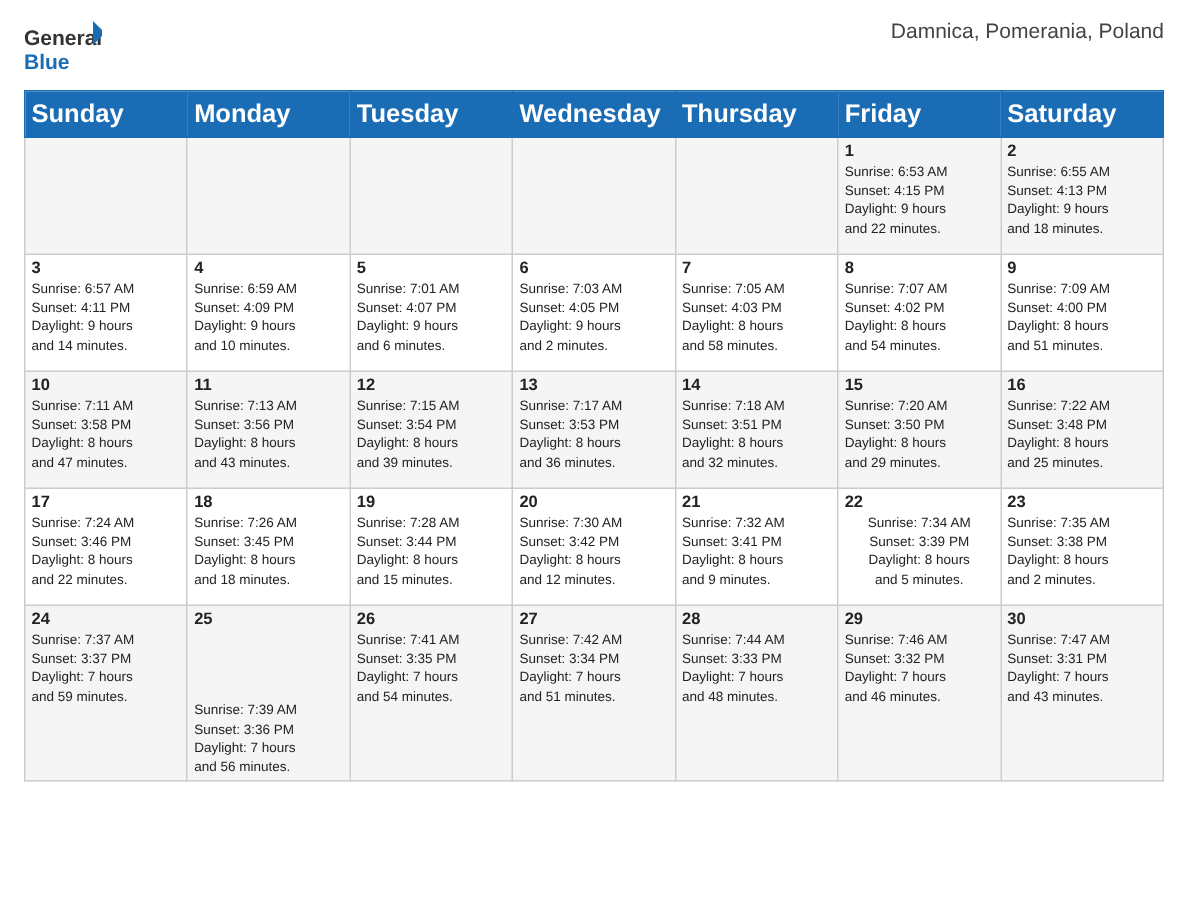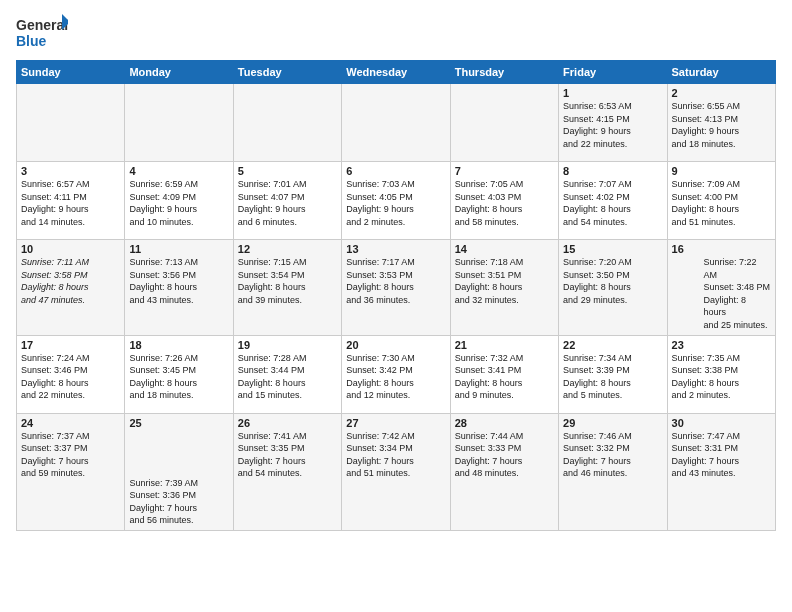--- a/index.html
+++ b/index.html
@@ -41,21 +41,21 @@
       color: #444;
     }
     table {
       width: 100%;
       border-collapse: collapse;
       table-layout: fixed;
     }
     thead tr th {
       background-color: #1a6cb5;
       color: #fff;
-      font-size: 11px;
+      font-size: 17px;
       font-weight: bold;
       padding: 5px 4px;
       text-align: left;
       border: 1px solid #1a6cb5;
     }
     tbody tr td {
       border: 1px solid #ccc;
       vertical-align: top;
       padding: 3px 4px;
       font-size: 9.5px;
@@ -89,20 +89,21 @@
 <div class="page">
   <div class="header">
     <div class="logo">
     <svg width="52" height="40" viewBox="0 0 52 40">
       <text x="0" y="18" font-size="14" font-weight="bold" fill="#333" font-family="Arial">General</text>
       <text x="0" y="34" font-size="14" font-weight="bold" fill="#1a6cb5" font-family="Arial">Blue</text>
       <polygon points="46,2 54,10 46,18" fill="#1a6cb5"></polygon>
     </svg>
   </div>
     <div class="title-block">
+      <h2>Damnica, Pomerania, Poland</h2>
     </div>
   </div>
 
   <table>
     <thead>
       <tr>
       <th>Sunday</th>
           <th>Monday</th>
           <th>Tuesday</th>
           <th>Wednesday</th>
@@ -180,21 +181,21 @@
             <span class="day-num">9</span>
             <div class="day-info" style="white-space: pre-line;">Sunrise: 7:09 AM
 Sunset: 4:00 PM
 Daylight: 8 hours
 and 51 minutes.</div>
           </td>
         </tr>
         <tr>
           <td>
             <span class="day-num">10</span>
-            <div class="day-info" style="white-space: pre-line; font-style: italic;">Sunrise: 7:11 AM
+            <div class="day-info" style="white-space: pre-line;">Sunrise: 7:11 AM
 Sunset: 3:58 PM
 Daylight: 8 hours
 and 47 minutes.</div>
           </td>
           <td>
             <span class="day-num">11</span>
             <div class="day-info" style="white-space: pre-line;">Sunrise: 7:13 AM
 Sunset: 3:56 PM
 Daylight: 8 hours
 and 43 minutes.</div>
@@ -222,21 +223,21 @@
           </td>
           <td>
             <span class="day-num">15</span>
             <div class="day-info" style="white-space: pre-line;">Sunrise: 7:20 AM
 Sunset: 3:50 PM
 Daylight: 8 hours
 and 29 minutes.</div>
           </td>
           <td>
             <span class="day-num">16</span>
-            <div class="day-info" style="white-space: pre-line; margin-left: 32px;">Sunrise: 7:22 AM
+            <div class="day-info" style="white-space: pre-line;">Sunrise: 7:22 AM
 Sunset: 3:48 PM
 Daylight: 8 hours
 and 25 minutes.</div>
           </td>
         </tr>
         <tr>
           <td>
             <span class="day-num">17</span>
             <div class="day-info" style="white-space: pre-line;">Sunrise: 7:24 AM
 Sunset: 3:46 PM
@@ -266,21 +267,21 @@
           </td>
           <td>
             <span class="day-num">21</span>
             <div class="day-info" style="white-space: pre-line;">Sunrise: 7:32 AM
 Sunset: 3:41 PM
 Daylight: 8 hours
 and 9 minutes.</div>
           </td>
           <td>
             <span class="day-num">22</span>
-            <div class="day-info" style="white-space: pre-line;">Sunrise: 7:34 AM
+            <div class="day-info" style="white-space: pre-line; text-align: center;">Sunrise: 7:34 AM
 Sunset: 3:39 PM
 Daylight: 8 hours
 and 5 minutes.</div>
           </td>
           <td>
             <span class="day-num">23</span>
             <div class="day-info" style="white-space: pre-line;">Sunrise: 7:35 AM
 Sunset: 3:38 PM
 Daylight: 8 hours
 and 2 minutes.</div>

